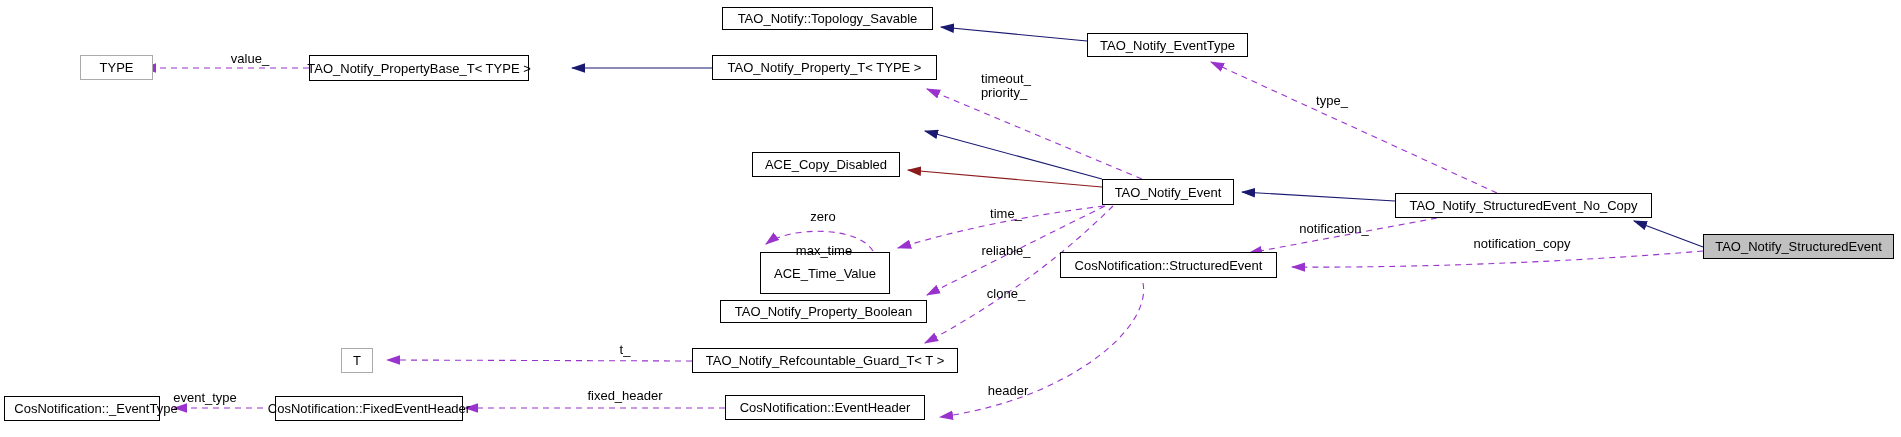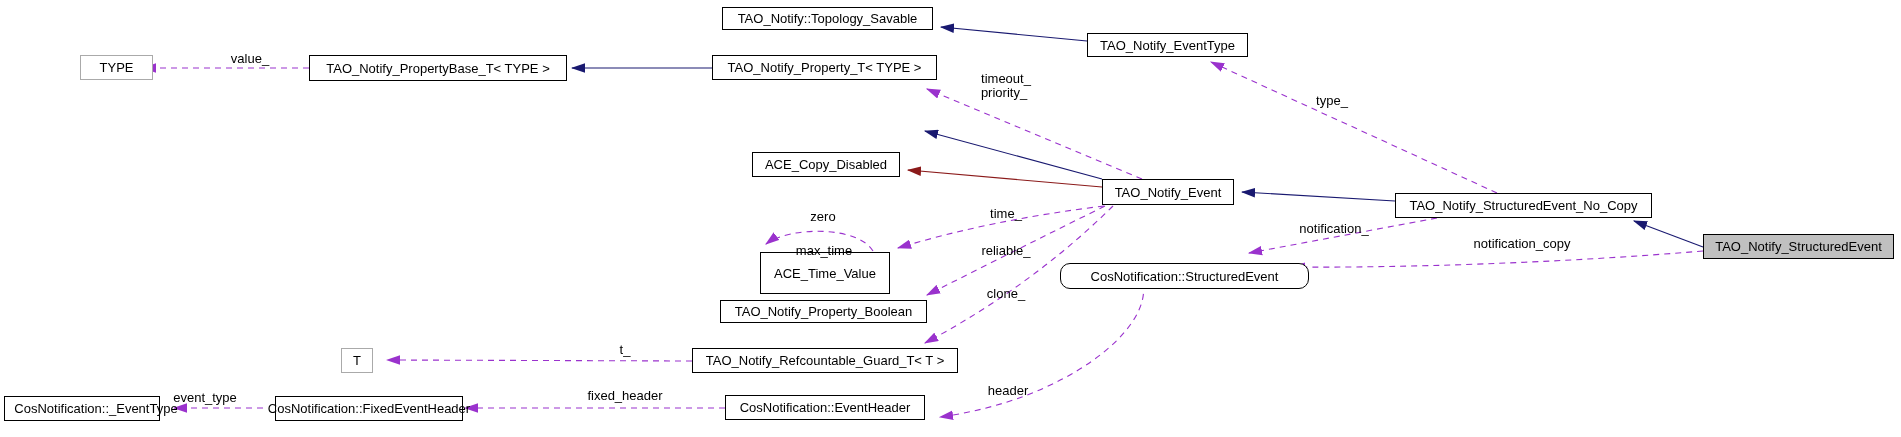--- a/index.html
+++ b/index.html
@@ -64,28 +64,28 @@
     <path class="edge-usage" d="M1703,251 C1560,263 1400,268 1292,267" marker-end="url(#mUse)"></path>
     <path class="edge-usage" d="M692,361 L387,360" marker-end="url(#mUse)"></path>
     <path class="edge-usage" d="M263,408 L174,408" marker-end="url(#mUse)"></path>
     <path class="edge-usage" d="M725,408 L465,408" marker-end="url(#mUse)"></path>
     <path class="edge-usage" d="M1143,283 C1152,330 1065,400 940,417" marker-end="url(#mUse)"></path>
   </svg>
 
   <div class="node" style="left:722px;top:7px;width:211px;height:23px;">TAO_Notify::Topology_Savable</div>
   <div class="node" style="left:1087px;top:33px;width:161px;height:24px;">TAO_Notify_EventType</div>
   <div class="node param" style="left:80px;top:55px;width:73px;height:25px;">TYPE</div>
-  <div class="node" style="left:309px;top:55px;width:258px;height:26px;">TAO_Notify_PropertyBase_T&lt; TYPE &gt;</div>
+  <div class="node" style="left:309px;top:55px;width:220px;height:26px;">TAO_Notify_PropertyBase_T&lt; TYPE &gt;</div>
   <div class="node" style="left:712px;top:55px;width:225px;height:25px;">TAO_Notify_Property_T&lt; TYPE &gt;</div>
   <div class="node" style="left:752px;top:152px;width:148px;height:25px;">ACE_Copy_Disabled</div>
   <div class="node" style="left:1102px;top:179px;width:132px;height:26px;">TAO_Notify_Event</div>
   <div class="node" style="left:1395px;top:193px;width:257px;height:25px;">TAO_Notify_StructuredEvent_No_Copy</div>
   <div class="node focus" style="left:1703px;top:234px;width:191px;height:25px;">TAO_Notify_StructuredEvent</div>
   <div class="node" style="left:760px;top:252px;width:130px;height:42px;">ACE_Time_Value</div>
-  <div class="node" style="left:1060px;top:263px;width:249px;height:26px;border-radius:10px;">CosNotification::StructuredEvent</div>
+  <div class="node" style="left:1060px;top:252px;width:217px;height:26px;">CosNotification::StructuredEvent</div>
   <div class="node" style="left:720px;top:300px;width:207px;height:23px;">TAO_Notify_Property_Boolean</div>
   <div class="node param" style="left:341px;top:348px;width:32px;height:25px;">T</div>
   <div class="node" style="left:692px;top:348px;width:266px;height:25px;">TAO_Notify_Refcountable_Guard_T&lt; T &gt;</div>
   <div class="node" style="left:4px;top:396px;width:156px;height:25px;padding-left:28px;">CosNotification::_EventType</div>
   <div class="node" style="left:263px;top:396px;width:188px;height:25px;margin-left:12px;">CosNotification::FixedEventHeader</div>
   <div class="node" style="left:725px;top:395px;width:200px;height:25px;">CosNotification::EventHeader</div>
 
   <div class="elabel" style="left:250px;top:53px;transform:translateX(-50%);">value_</div>
   <div class="elabel" style="left:1006px;top:73px;transform:translateX(-50%);">timeout_</div>
   <div class="elabel" style="left:1004px;top:87px;transform:translateX(-50%);">priority_</div>

